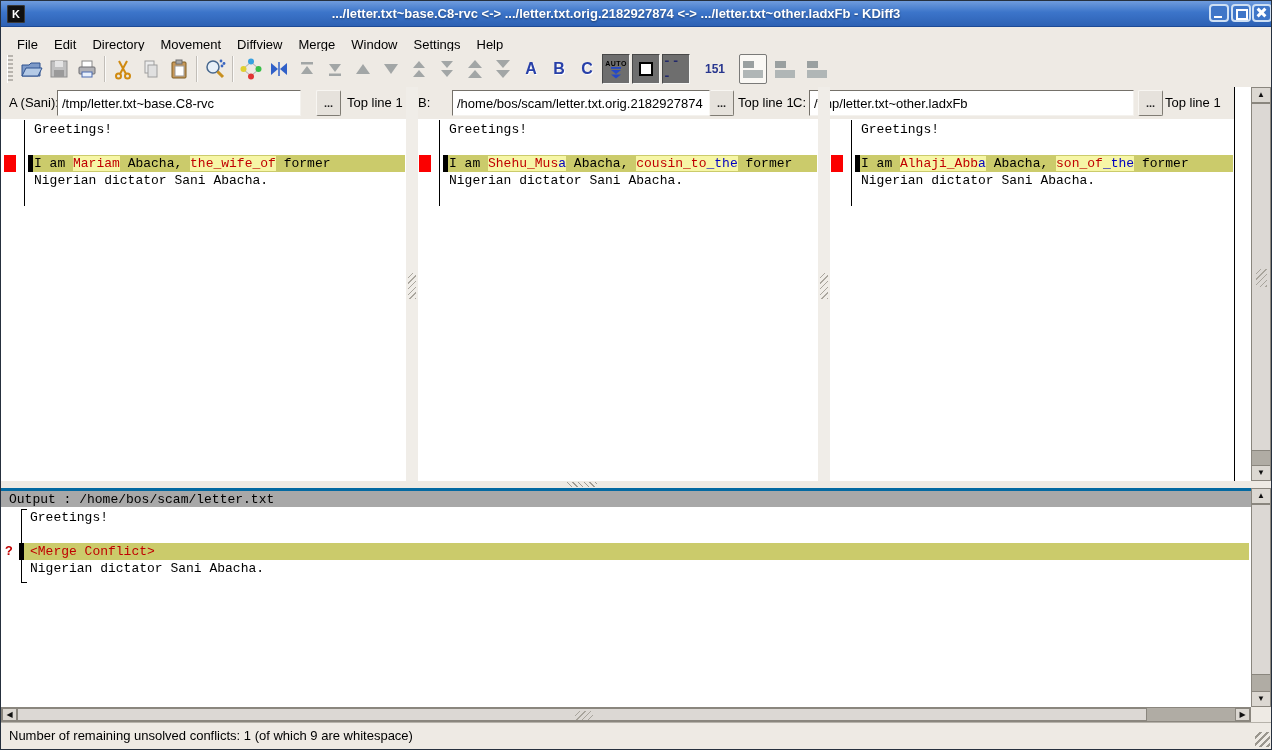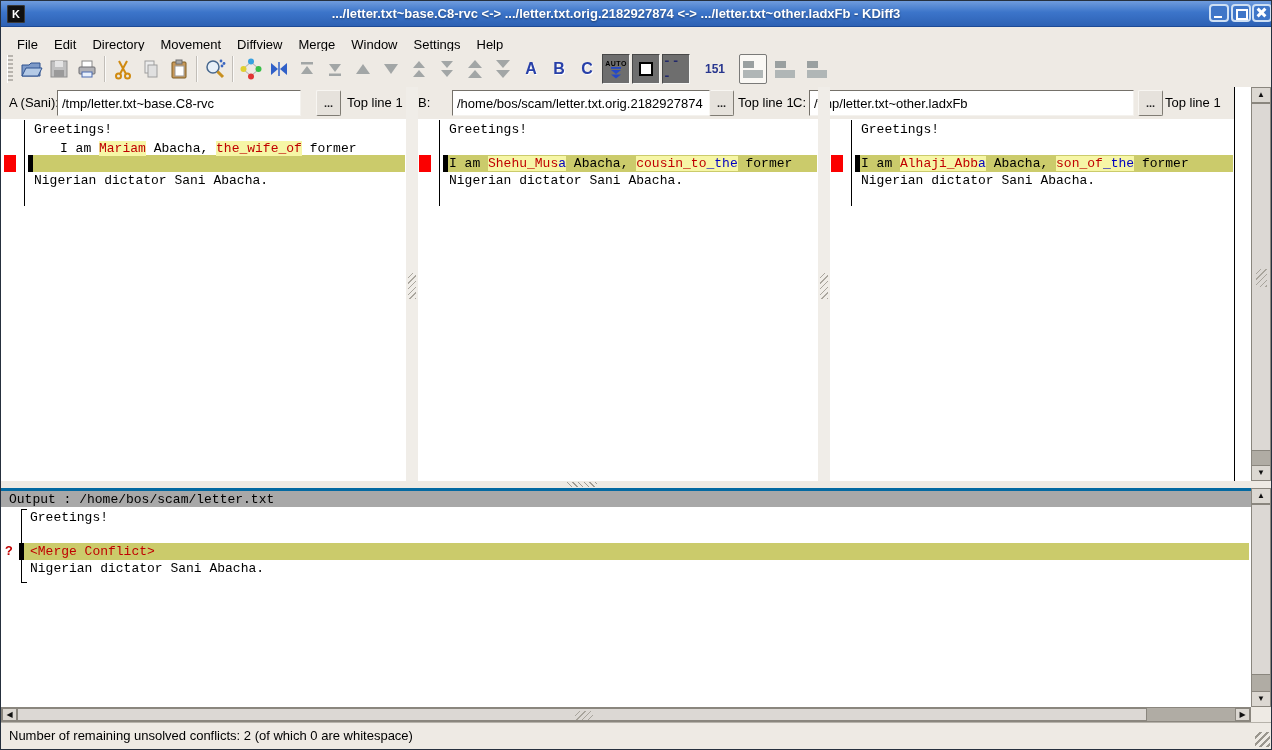--- a/index.html
+++ b/index.html
@@ -343,21 +343,21 @@
     <div class="vsplit" style="left:817px;">
       <div class="split-grip-v"></div>
     </div>
 
     <div class="pane-lines pl-a" id="pane0">
       <div class="vline"></div>
     <div class="cline" style="top: 2px;">Greetings!</div>
         <div class="band" style="top: 36px; background: rgb(203, 203, 107);"></div>
         <div class="curbar" style="top: 36px;"></div>
         <div class="marker" style="top: 36px; background: rgb(251, 0, 0);"></div>
-        <div class="cline" style="top: 21px; margin-left: 26px;"><span style="color: rgb(0, 0, 0);">I am </span><span style="color: rgb(192, 0, 0); background: rgb(246, 246, 166);">Mariam</span><span style="color: rgb(0, 0, 0);"> Abacha, </span><span style="color: rgb(192, 0, 0); background: rgb(246, 246, 166);">the_wife_of</span><span style="color: rgb(0, 0, 0);"> former</span></div>
+        <div class="cline" style="top: 36px;"><span style="color: rgb(0, 0, 0);">I am </span><span style="color: rgb(192, 0, 0); background: rgb(246, 246, 166);">Mariam</span><span style="color: rgb(0, 0, 0);"> Abacha, </span><span style="color: rgb(192, 0, 0); background: rgb(246, 246, 166);">the_wife_of</span><span style="color: rgb(0, 0, 0);"> former</span></div>
         <div class="cline" style="top: 53px;">Nigerian dictator Sani Abacha.</div>
       </div>
     <div class="pane-lines pl-b" id="pane1">
       <div class="vline"></div>
     <div class="cline" style="top: 2px;">Greetings!</div>
         <div class="band" style="top: 36px; background: rgb(203, 203, 107);"></div>
         <div class="curbar" style="top: 36px;"></div>
         <div class="marker" style="top: 36px; background: rgb(251, 0, 0);"></div>
         <div class="cline" style="top: 36px;"><span style="color: rgb(0, 0, 0);">I am </span><span style="color: rgb(192, 0, 0); background: rgb(246, 246, 166);">Shehu_Mus</span><span style="color: rgb(0, 0, 192); background: rgb(246, 246, 166);">a</span><span style="color: rgb(0, 0, 0);"> Abacha, </span><span style="color: rgb(192, 0, 0); background: rgb(246, 246, 166);">cousin_to</span><span style="color: rgb(0, 0, 192); background: rgb(246, 246, 166);">_the</span><span style="color: rgb(0, 0, 0);"> former</span></div>
         <div class="cline" style="top: 53px;">Nigerian dictator Sani Abacha.</div>
@@ -415,17 +415,17 @@
   <div class="hscroll">
     <div class="hsb-btn" style="left:0;">◀</div>
     <div class="hsb-thumb">
       <div class="hsb-grip"></div>
     </div>
     <div class="hsb-btn" style="left:1233px;">▶</div>
   </div>
   <div class="corner"></div>
 
   <div class="statusbar">
-    <span>Number of remaining unsolved conflicts: 2 (of which 0 are whitespace)</span>
+    <span>Number of remaining unsolved conflicts: 1 (of which 9 are whitespace)</span>
     <div class="resize-grip"></div>
   </div>
 
 </div>
 
 </body></html>

